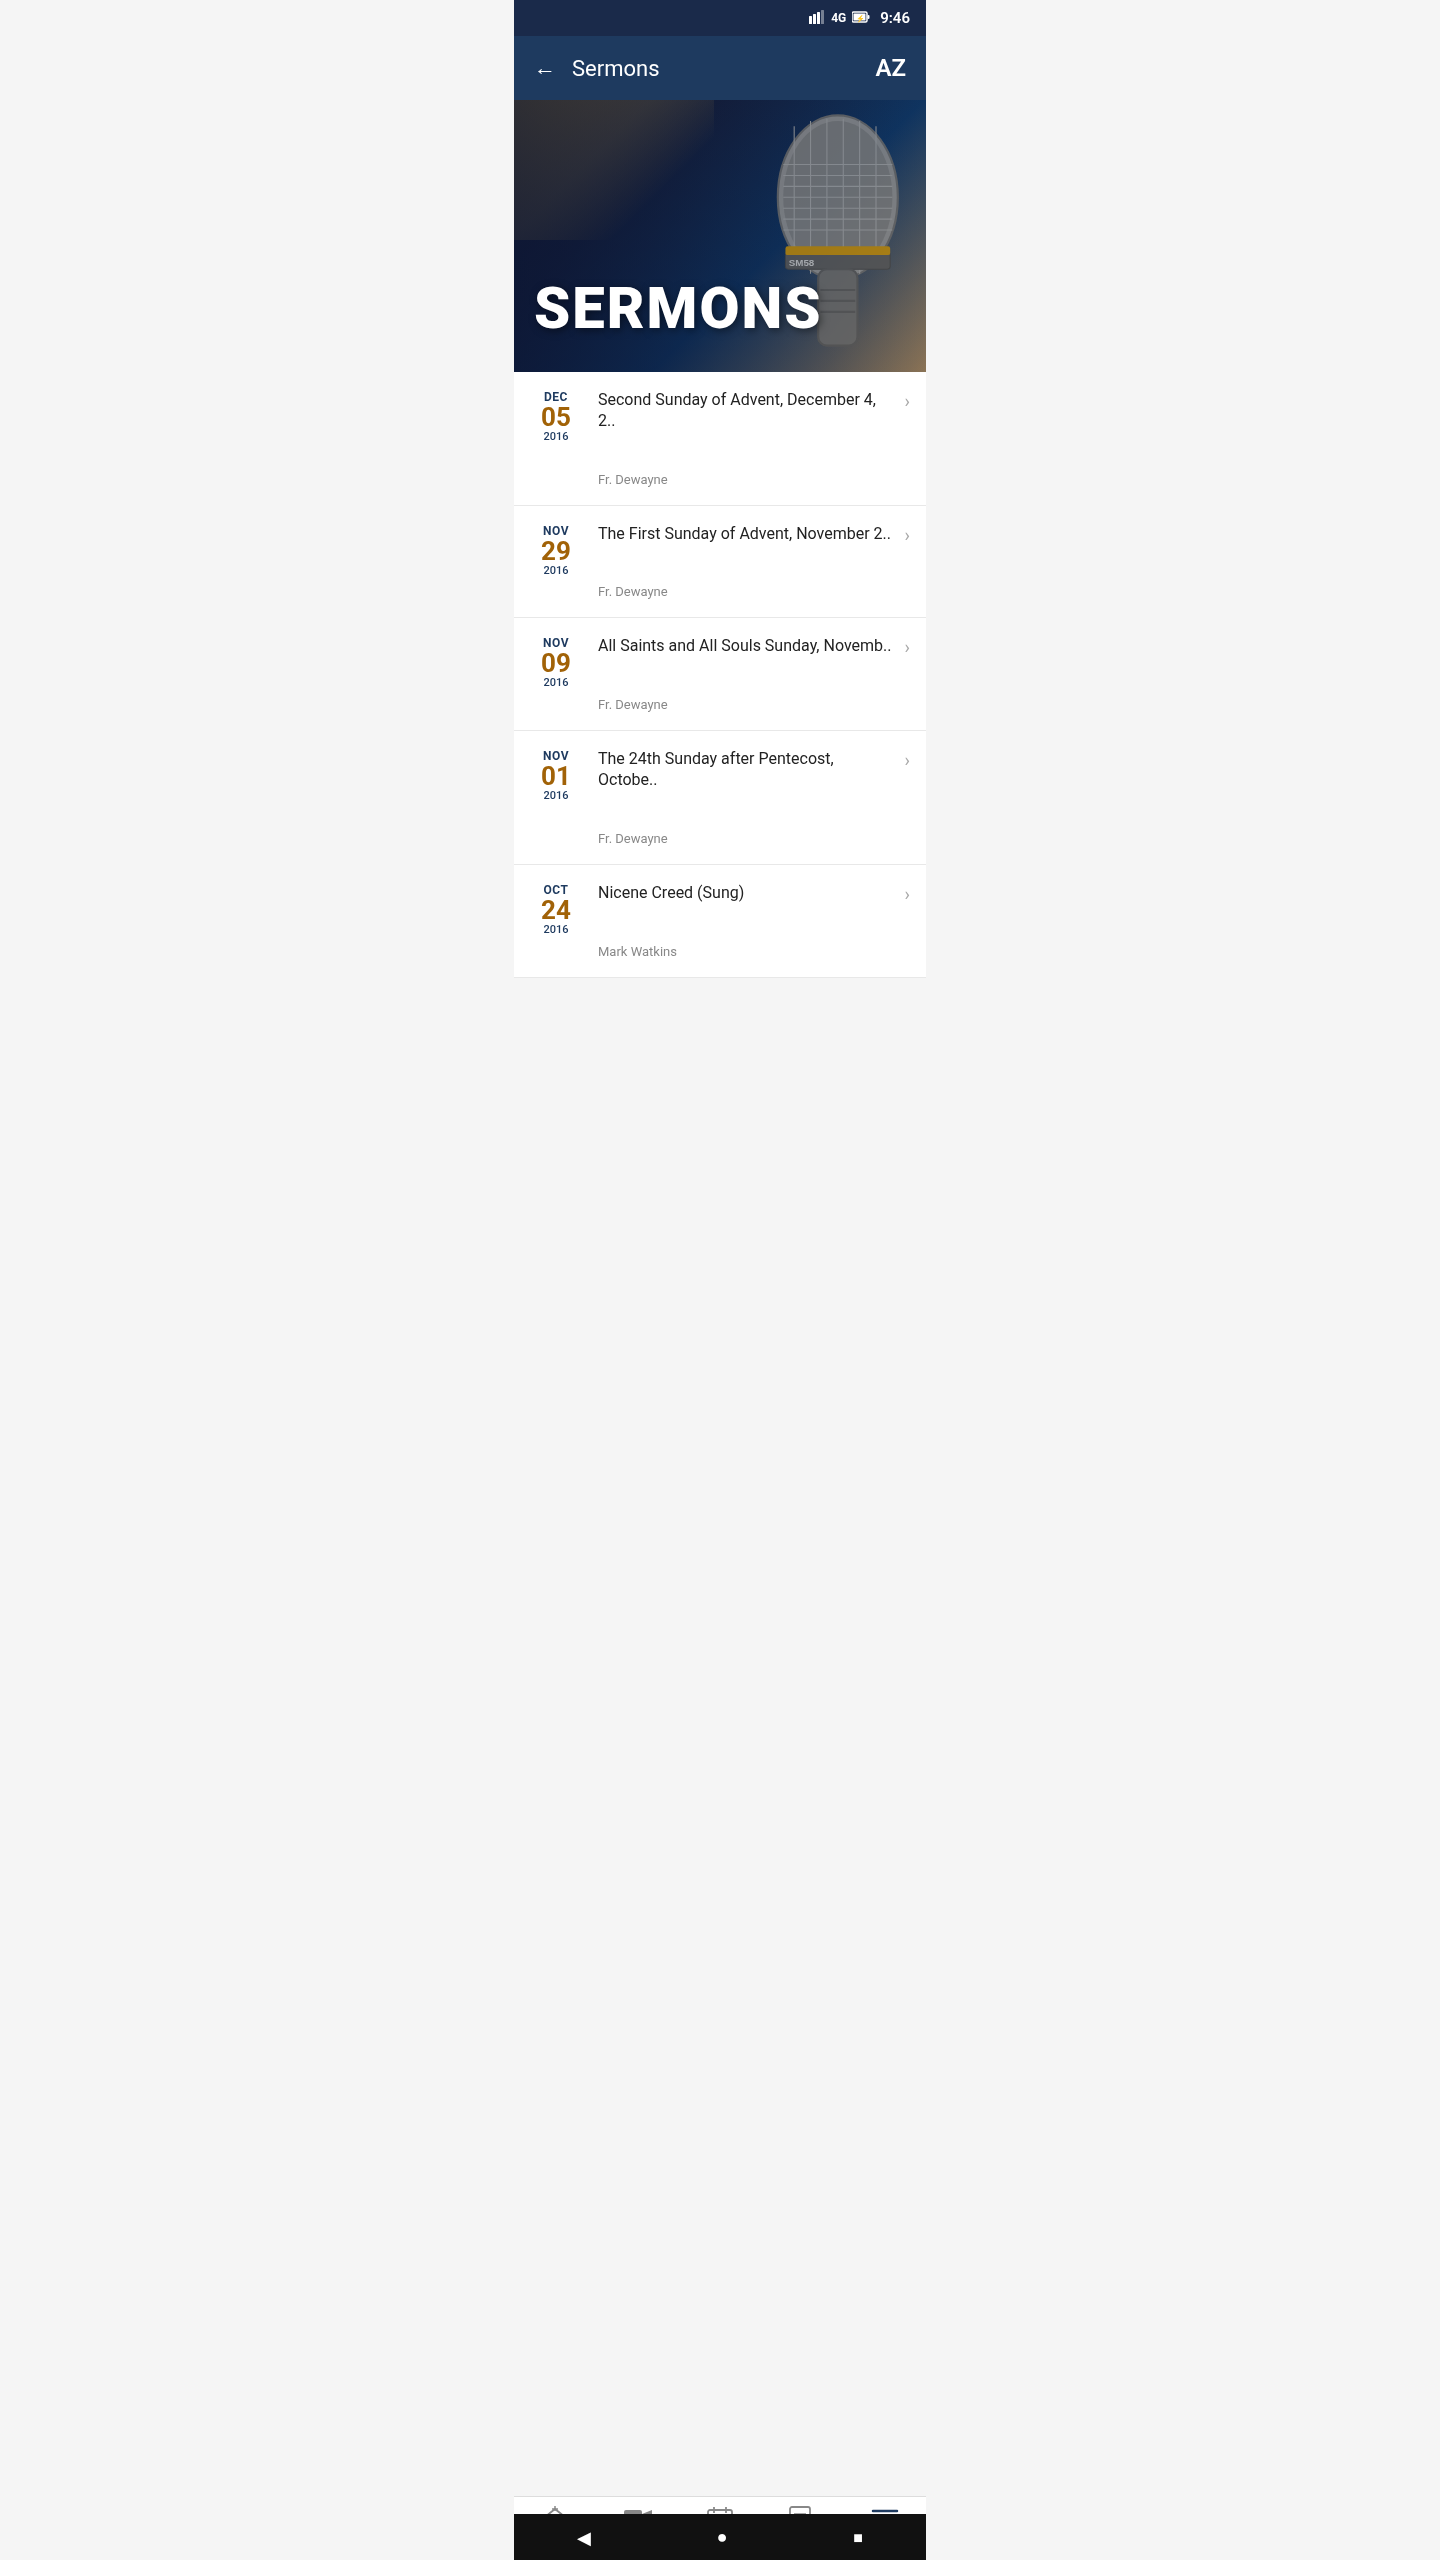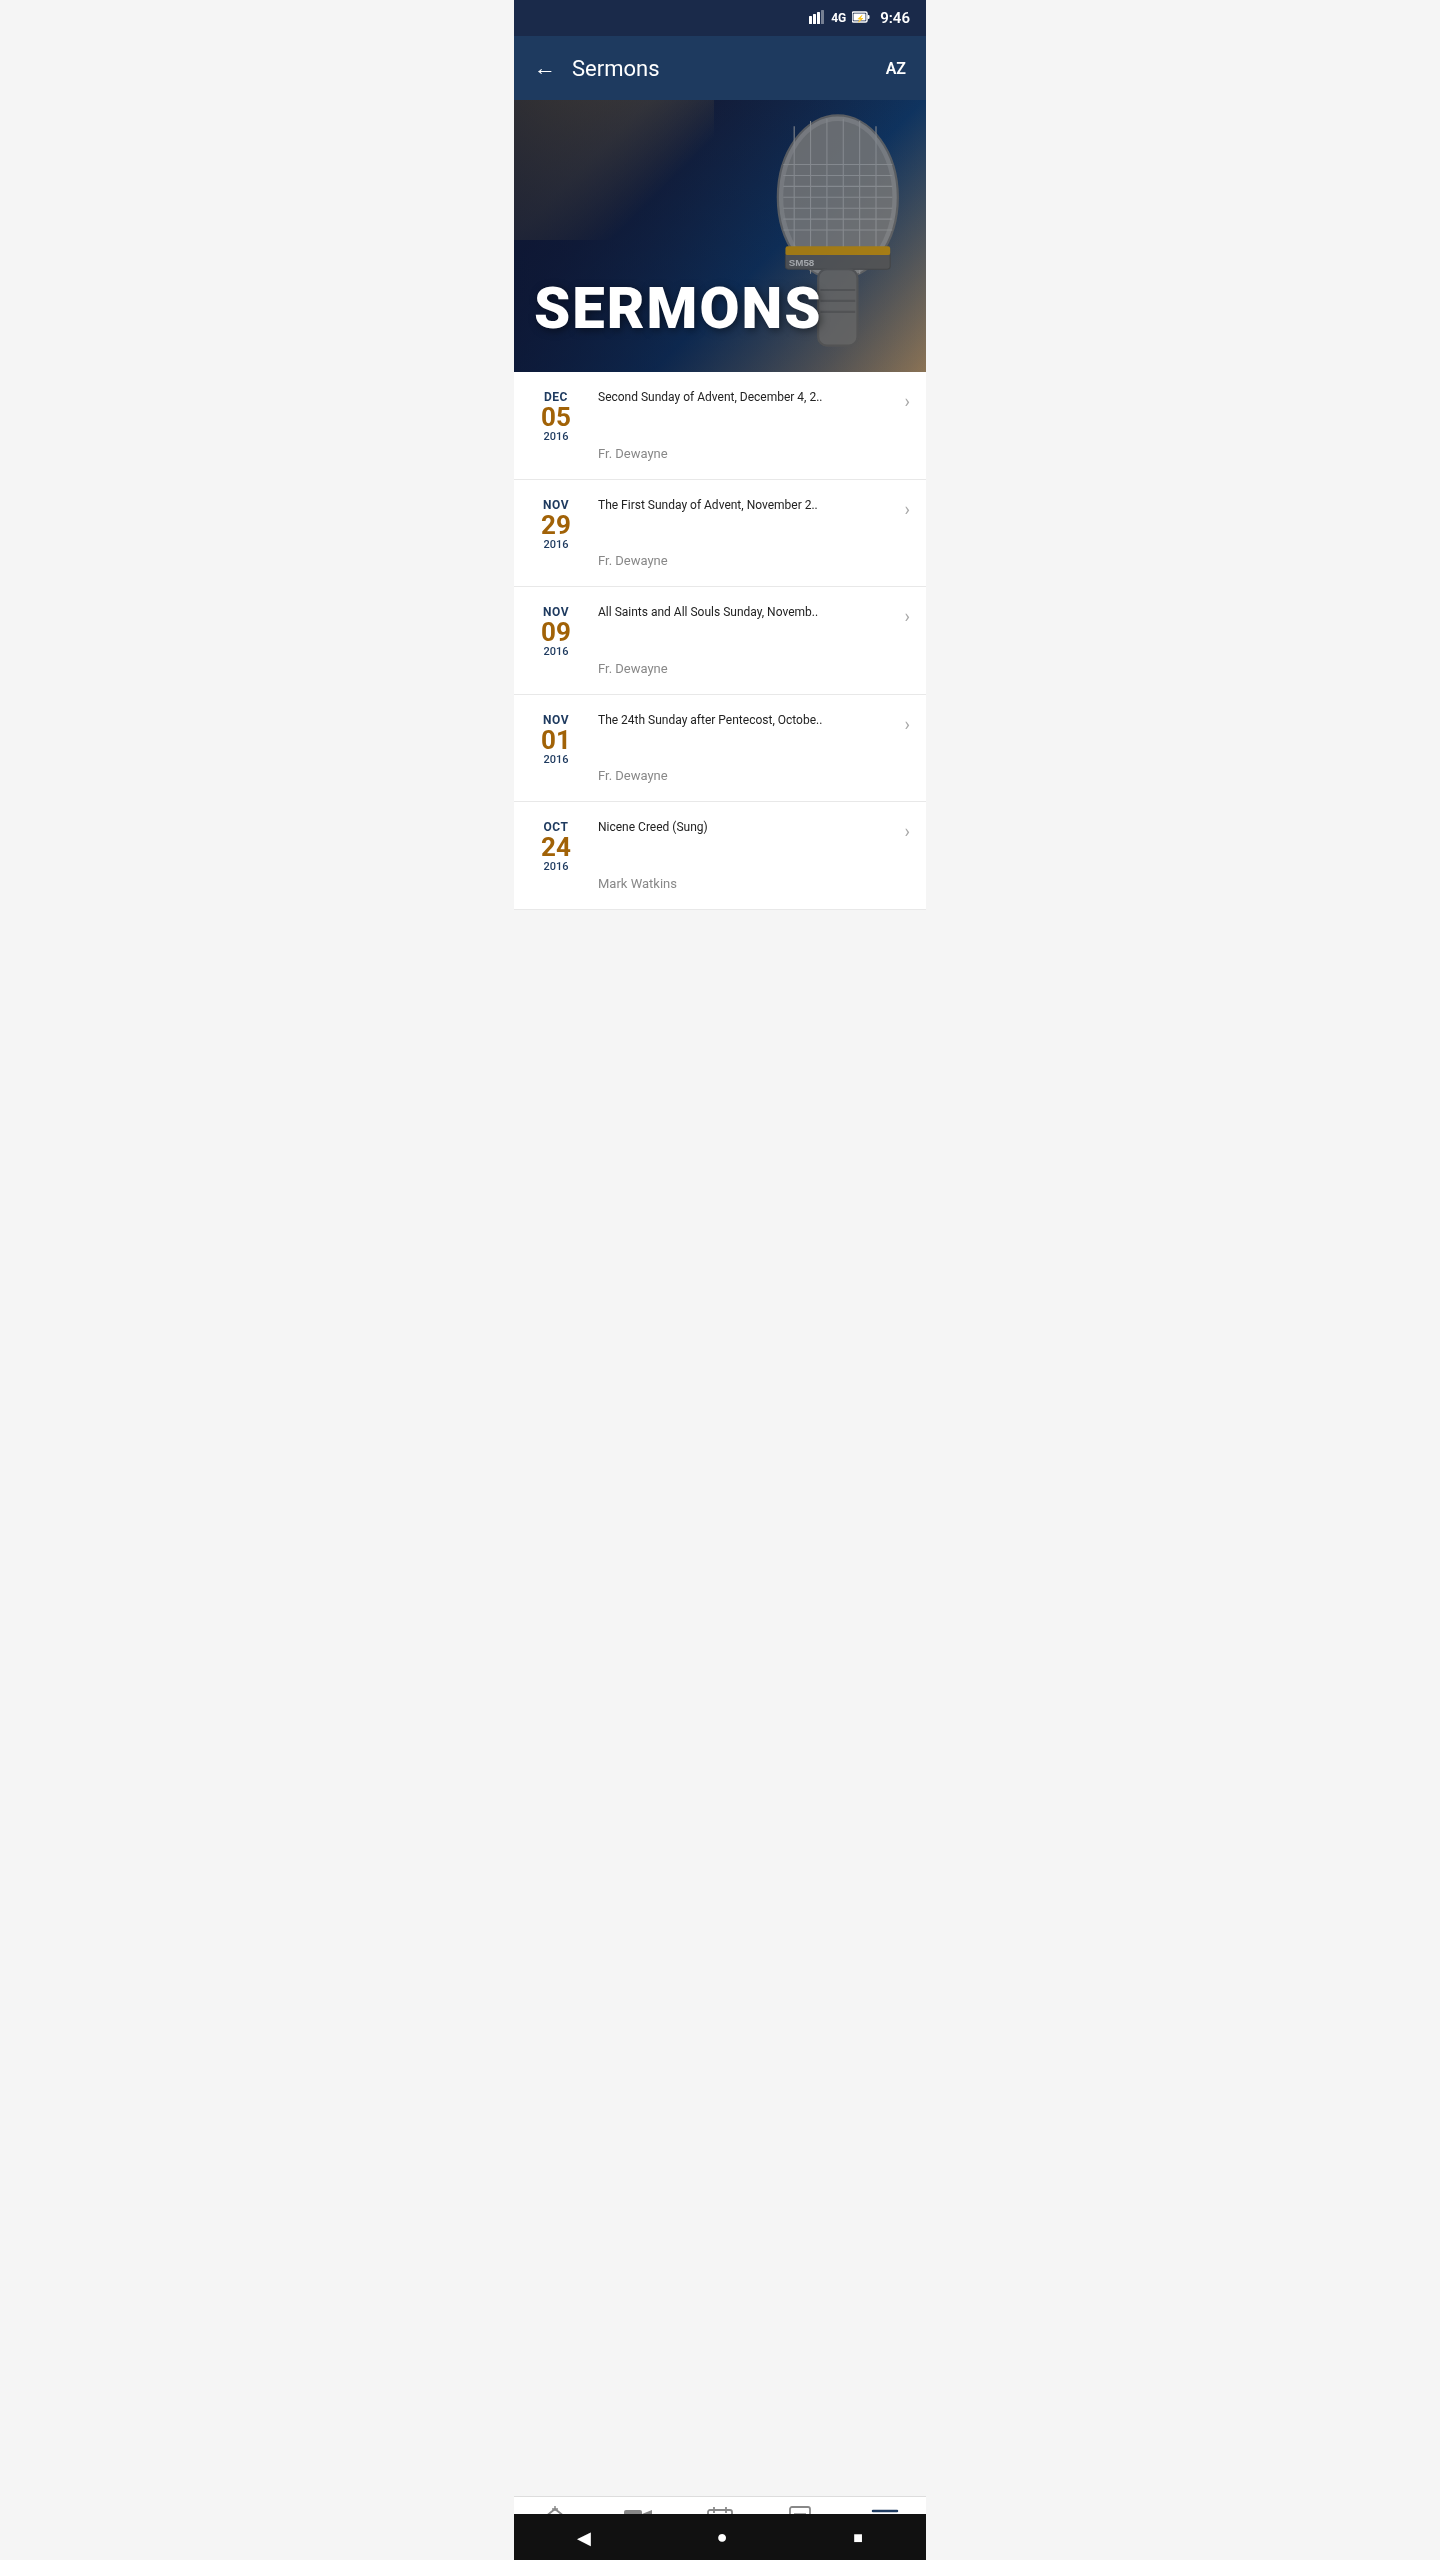--- a/index.html
+++ b/index.html
@@ -63,21 +63,21 @@
     }
 
     .header-title {
       font-size: 22px;
       font-weight: 400;
       color: white;
     }
 
     .header-sort {
       color: white;
-      font-size: 16px;
+      font-size: 24px;
       font-weight: 600;
       cursor: pointer;
     }
 
     
     .hero-banner {
       position: relative;
       width: 100%;
       height: 272px;
       overflow: hidden;
@@ -159,21 +159,21 @@
       font-size: 11px;
       color: #1e3a5f;
       font-weight: 500;
     }
 
     .sermon-info {
       flex: 1;
     }
 
     .sermon-title {
-      font-size: 12px;
+      font-size: 16px;
       color: #222;
       font-weight: 400;
       margin-bottom: 4px;
       line-height: 1.3;
     }
 
     .sermon-speaker {
       font-size: 13px;
       color: #888;
       margin-top: 40px;

